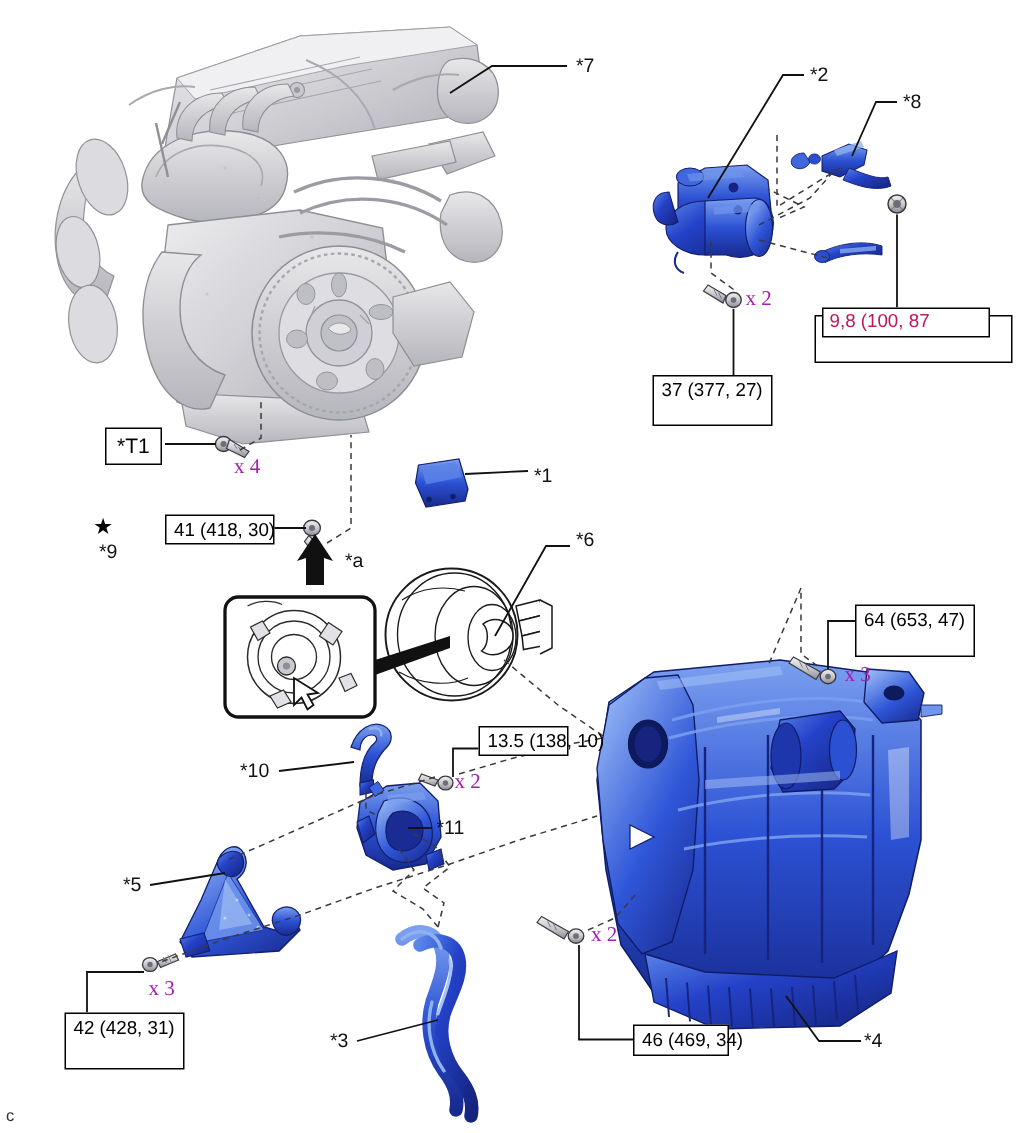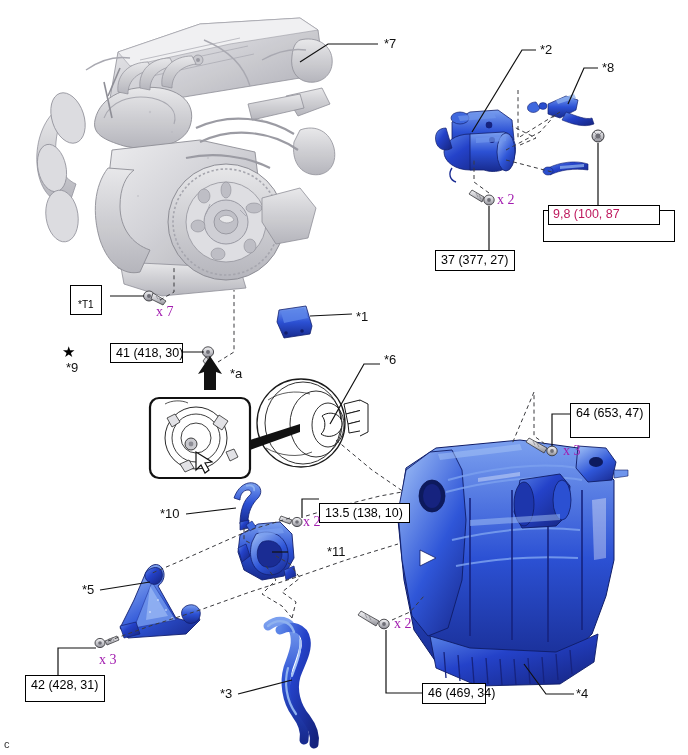--- a/index.html
+++ b/index.html
@@ -38,23 +38,23 @@
     padding: 2px 5px 3px 5px;
     white-space: nowrap;
     line-height: 14px;
     box-sizing: border-box;
   }
   
   .ref-box {
     position: absolute;
     border: 1.4px solid #000000;
     background: #ffffff;
-    font-size: 10px;
+    font-size: 14px;
     color: #000000;
-    padding: 13px 7px 4px 7px;
+    padding: 3px 7px 4px 7px;
     white-space: nowrap;
     box-sizing: border-box;
   }
   
   .qty {
     position: absolute;
     font-family: Liberation Serif, serif;
     font-size: 14px;
     color: #a21caf;
     white-space: nowrap;
@@ -565,46 +565,46 @@
   <div class="ref" style="left:540px; top:42px;">*2</div>
   <div class="ref" style="left:602px; top:60px;">*8</div>
 
   <div class="ref-box" style="left:70px; top:285px;">*T1</div>
 
   <div class="ref" style="left:66px; top:360px;">*9</div>
   <div class="ref" style="left:356px; top:309px;">*1</div>
   <div class="ref" style="left:230px; top:366px;">*a</div>
   <div class="ref" style="left:384px; top:352px;">*6</div>
   <div class="ref" style="left:160px; top:506px;">*10</div>
-  <div class="ref" style="left:291px; top:544px;margin-left:36px;">*11</div>
+  <div class="ref" style="left:291px; top:544px;">*11</div>
   <div class="ref" style="left:82px; top:582px;">*5</div>
   <div class="ref" style="left:220px; top:686px;">*3</div>
   <div class="ref" style="left:576px; top:686px;">*4</div>
 
   <div class="star" style="left:62px; top:344px;">★</div>
 
   <div class="torque" style="left:94px; top:343px; width:73px; height:20px;margin-left:16px;">41 (418, 30)</div>
 
-  <div class="torque" style="left:435px; top:250px; width:80px; height:21px;">37 (377, 27)</div>
+  <div class="torque" style="left:435px; top:250px; width:80px; height:34px;">37 (377, 27)</div>
 
   <div style="position:absolute; left:543px; top:210px; width:132px; height:32px;
               border:1.4px solid #000; background:transparent; box-sizing:border-box;"></div>
   <div style="position:absolute; left:548px; top:205px; width:112px; height:20px;
               border:1.4px solid #000; background:#ffffff; box-sizing:border-box;
               font-size:12.5px; color:#be185d; padding:1px 4px; white-space:nowrap;">9,8 (100, 87</div>
 
-  <div class="torque" style="left:319px; top:503px; width:91px; height:20px;">13.5 (138, 10)</div>
+  <div class="torque" style="left:319px; top:484px; width:60px; height:20px;">13.5 (138, 10)</div>
 
   <div class="torque" style="left:570px; top:403px; width:80px; height:35px;">64 (653, 47)</div>
 
-  <div class="torque" style="left:25px; top:675px; width:80px; height:27px;">42 (428, 31)</div>
+  <div class="torque" style="left:43px; top:675px; width:80px; height:38px;">42 (428, 31)</div>
 
   <div class="torque" style="left:422px; top:683px; width:64px; height:21px;">46 (469, 34)</div>
 
-  <div class="qty" style="left:156px; top:304px;">x 7</div>
+  <div class="qty" style="left:156px; top:304px;">x 4</div>
   <div class="qty" style="left:497px; top:192px;">x 2</div>
   <div class="qty" style="left:303px; top:514px;">x 2</div>
   <div class="qty" style="left:99px; top:652px;">x 3</div>
   <div class="qty" style="left:563px; top:443px;">x 3</div>
   <div class="qty" style="left:394px; top:616px;">x 2</div>
 
   <div class="page-code" style="left:4px; top:738px;">c</div>
 
 </div>
 

